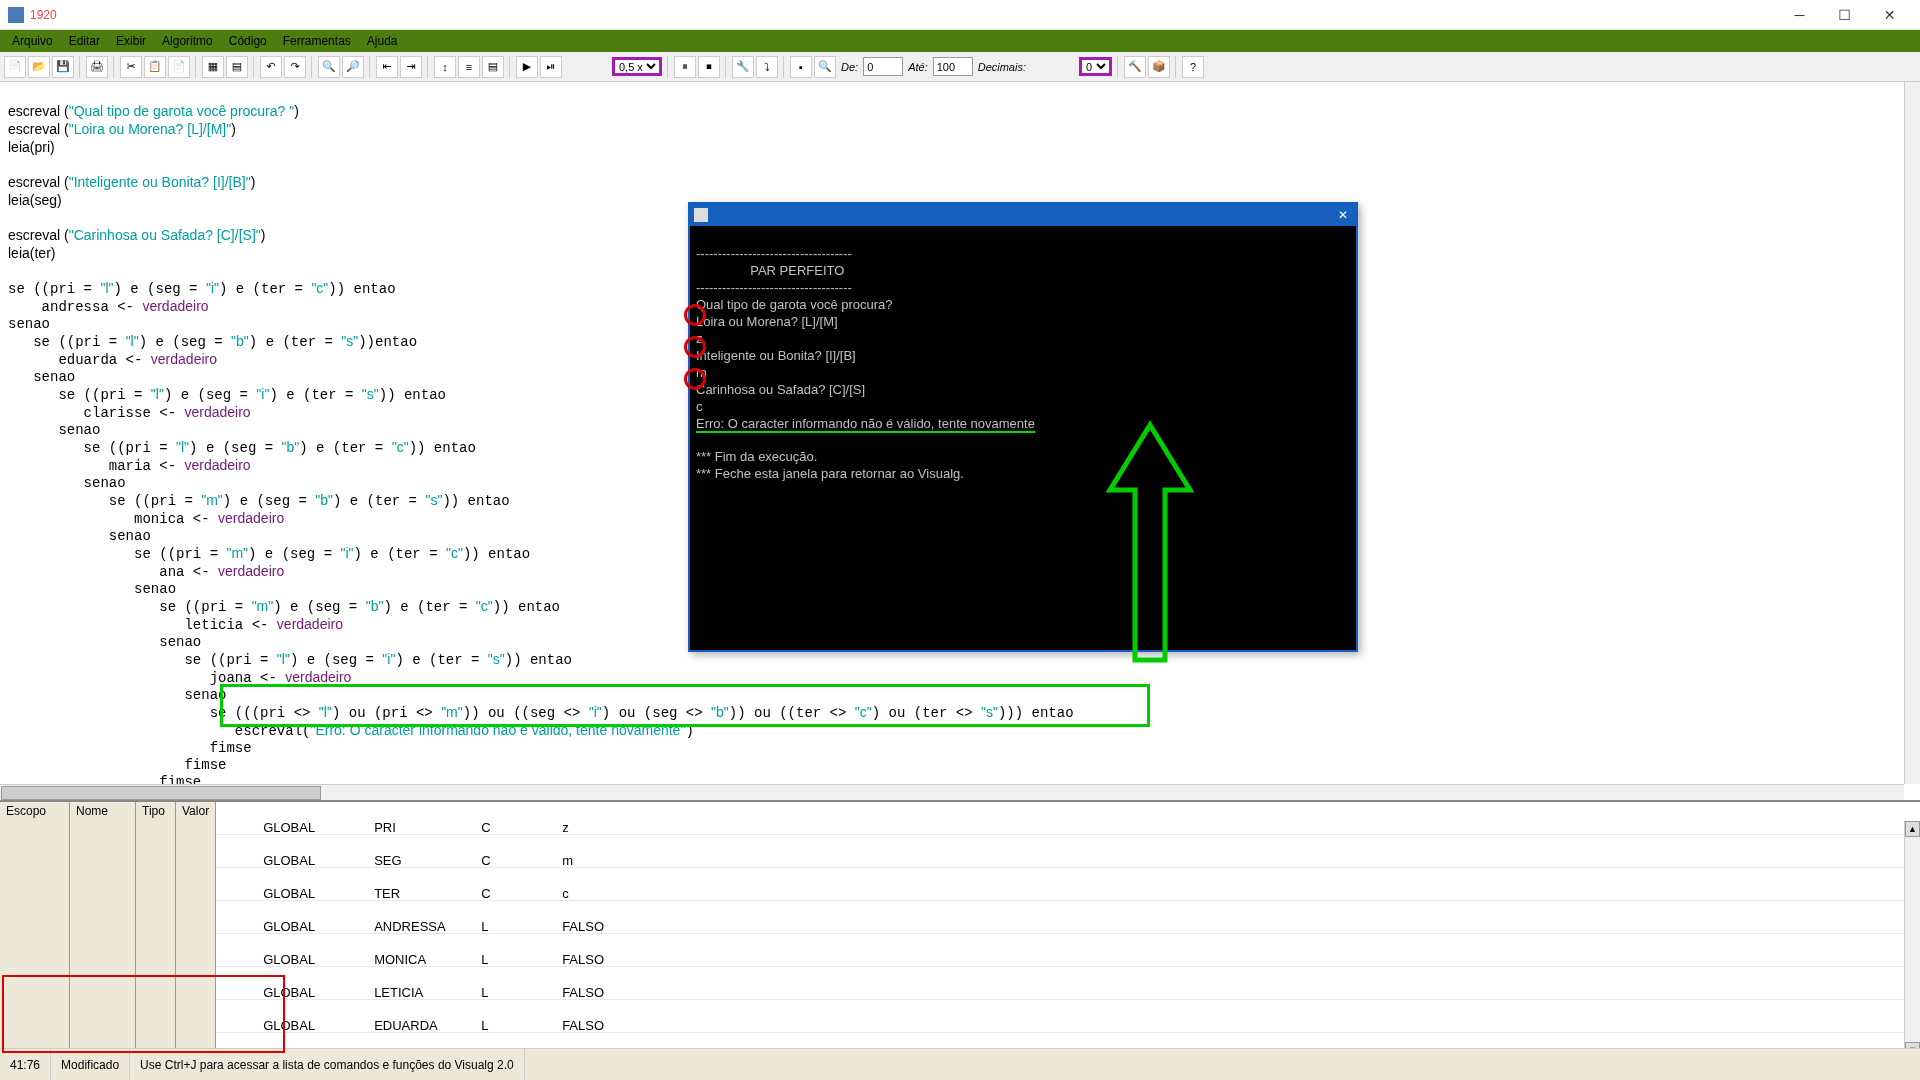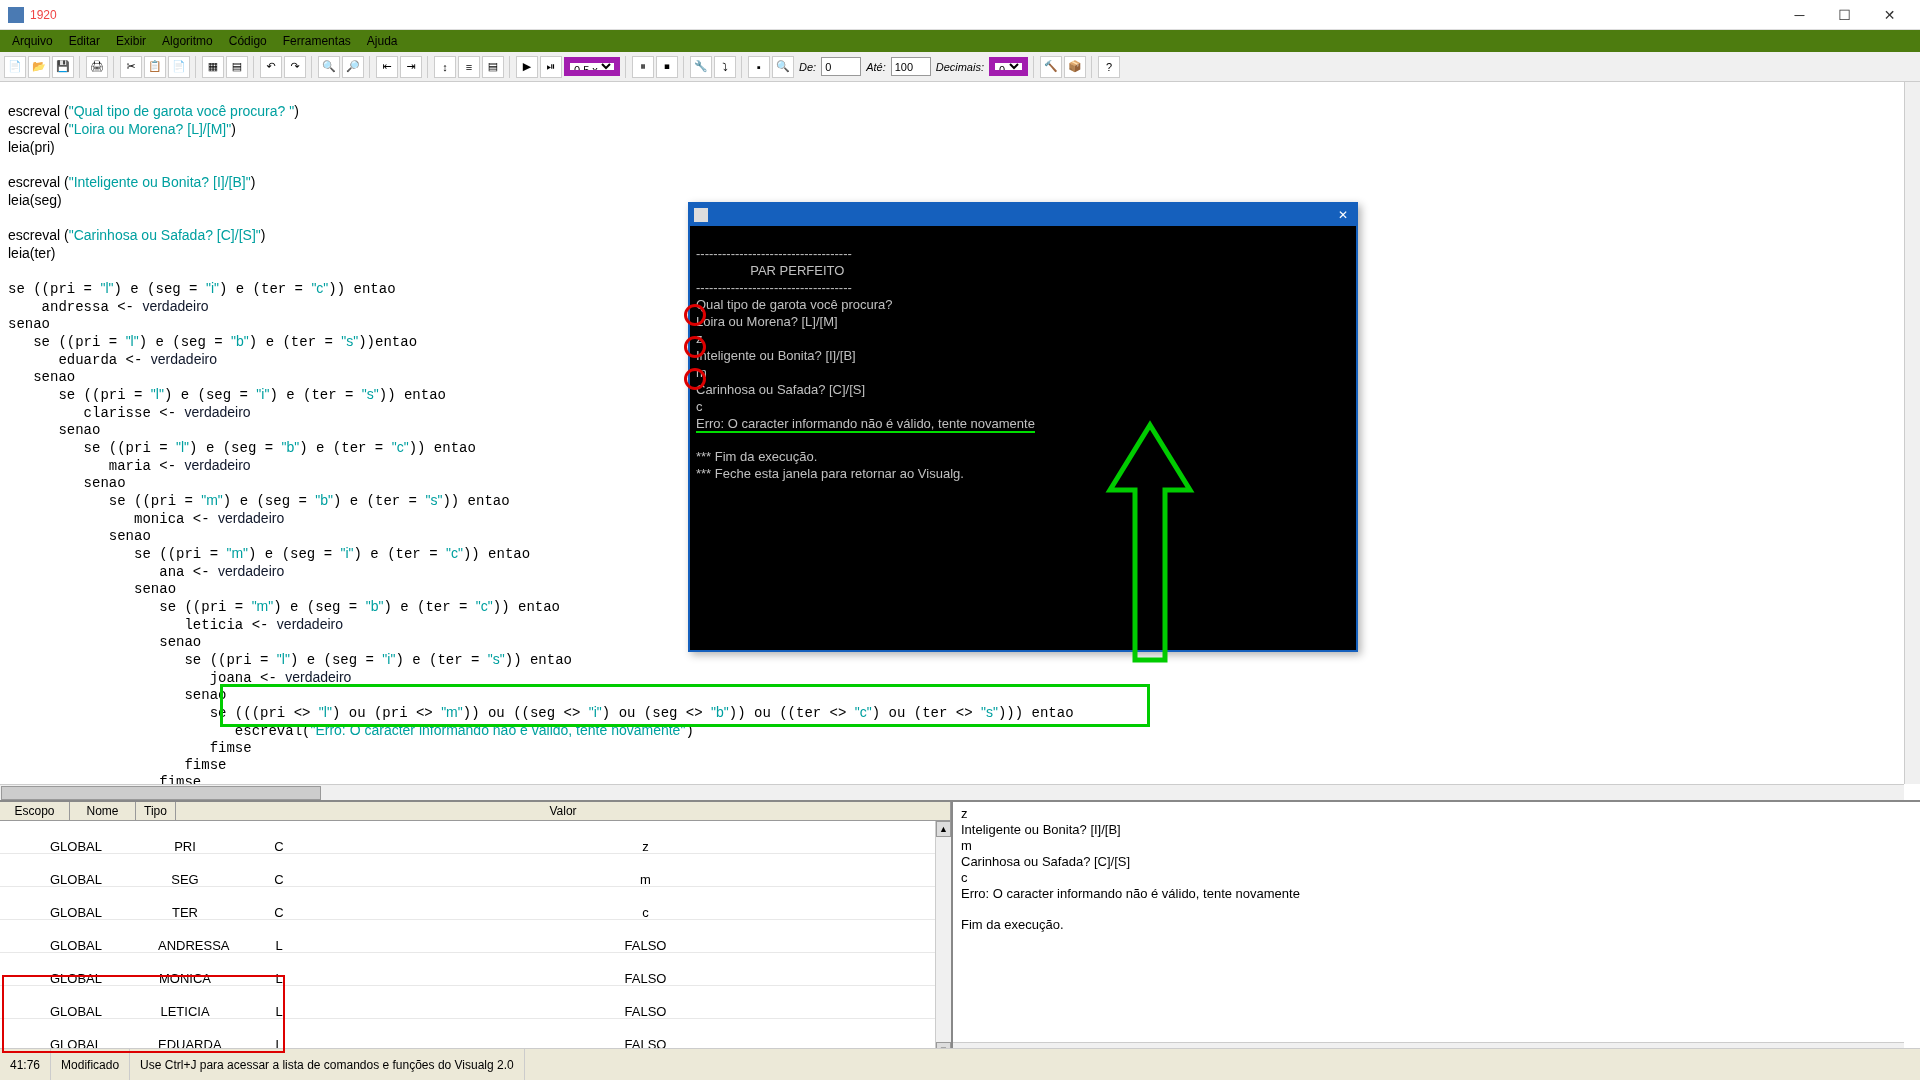--- a/index.html
+++ b/index.html
@@ -8,30 +8,30 @@
 .titlebar .icon { width:16px; height:16px; background:#4a7ab3; margin-right:6px; }
 .titlebar .title { font-size:12px; color:#ef4444; flex:1; }
 .titlebar .wb { width:45px; height:28px; display:flex; align-items:center; justify-content:center; color:#333; font-size:14px; }
 .menubar { height:22px; background:#4d7c0f; display:flex; align-items:center; padding:0 4px; font-size:12px; }
 .menubar span { padding:2px 8px; cursor:default; }
 .toolbar { height:30px; background:#f0f0f0; border-bottom:1px solid #ccc; display:flex; align-items:center; padding:0 4px; gap:2px; }
 .tbtn { width:22px; height:22px; border:1px solid #ccc; background:#fff; display:flex; align-items:center; justify-content:center; font-size:11px; cursor:pointer; }
 .tsep { width:2px; height:22px; border-left:1px solid #ccc; margin:0 3px; }
 .tlbl { font-size:11px; margin:16px 3px;font-style:italic; }
 .tinp { width:40px; height:19px; border:1px solid #999; background:#fff; font-size:11px; padding:0 3px; }
-.tsel { height:19px; border:6px solid #a21caf; background:#fff; font-size:11px; }
+.tsel { height:19px; border:3px solid #a21caf; background:#fff; font-size:11px;margin-left:48px; }
 .editor-wrap { position:absolute; top:82px; left:0; right:0; bottom:280px; background:#fff; overflow:hidden; }
 .editor { height:calc(100% - 16px); overflow:hidden; padding:4px 8px; font-family:'Courier New',monospace; font-size:14px; line-height:17px; white-space:pre; color:#000; }
 .editor .str { color:#00a0a0; }
-.editor .val { color:#0f172a; }
+.editor .val { color:#701a75; }
 .hscroll { position:absolute; bottom:0; left:0; right:16px; height:16px; background:#f0f0f0; border-top:1px solid #ccc; display:flex; }
 .hscroll .thumb { width:320px; height:14px; background:#cdcdcd; margin:1px; border:1px solid #999; }
 .vscroll-ed { position:absolute; right:0; top:0; bottom:16px; width:16px; background:#f0f0f0; border-left:1px solid #ccc; }
 .bottom-panels { position:absolute; bottom:22px; left:0; right:0; height:258px; display:flex; border-top:2px solid #888; }
-.var-panel { flex:1; background:#fff; display:flex; flex-direction:column; position:relative;text-align:center; }
+.var-panel { flex:1; background:#fff; display:flex; flex-direction:row; position:relative; }
 .var-head { display:flex; border-bottom:1px solid #999; background:#ece9d8; font-size:12px; }
 .var-head div { padding:2px 6px; border-right:1px solid #999; }
 .var-rows { flex:1; overflow:auto; font-family:'Courier New',monospace; font-size:13px; }
 .var-row { display:flex; border-bottom:1px solid #e8e8e8; }
 .var-row div { padding:16px 6px; height:19px; line-height:19px;margin-left:41px; }
 .vc1 { width:70px; } .vc2 { width:66px; } .vc3 { width:40px; } .vc4 { flex:1; }
 .vscroll-var { position:absolute; right:0; top:19px; bottom:0; width:16px; background:#f0f0f0; border-left:1px solid #ccc; }
 .vscroll-var .arr { height:16px; background:#ddd; border:1px solid #999; display:flex; align-items:center; justify-content:center; font-size:9px; }
 .vscroll-var .track { position:absolute; top:16px; bottom:16px; left:0; right:0; }
 .vscroll-var .arr.bot { position:absolute; bottom:0; left:0; right:0; }
@@ -234,30 +234,20 @@
           <div class="vc3">L</div>
           <div class="vc4">FALSO</div>
         </div>
     </div>
     <div class="vscroll-var">
       <div class="arr">▲</div>
         <div class="track"></div>
         <div class="arr bot">▼</div>
     </div>
   </div>
-  <div class="out-panel"><span>z</span>
-<span>Inteligente ou Bonita? [I]/[B]</span>
-<span>m</span>
-<span>Carinhosa ou Safada? [C]/[S]</span>
-<span>c</span>
-<span>Erro: O caracter informando não é válido, tente novamente</span>
-
-<span>Fim da execução.</span>
-<div class="hscr">‹</div>
-  </div>
 </div>
 
 <div class="statusbar">
   <div>41:76</div>
   <div>Modificado</div>
   <div>Use Ctrl+J para acessar a lista de comandos e funções do Visualg 2.0</div>
 </div>
 
 <div class="console-win">
   <div class="console-tb">

